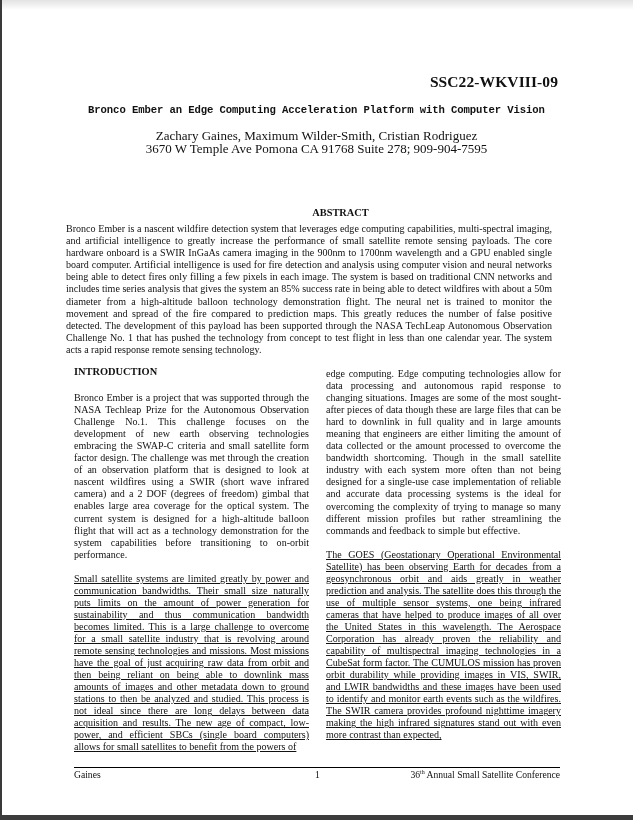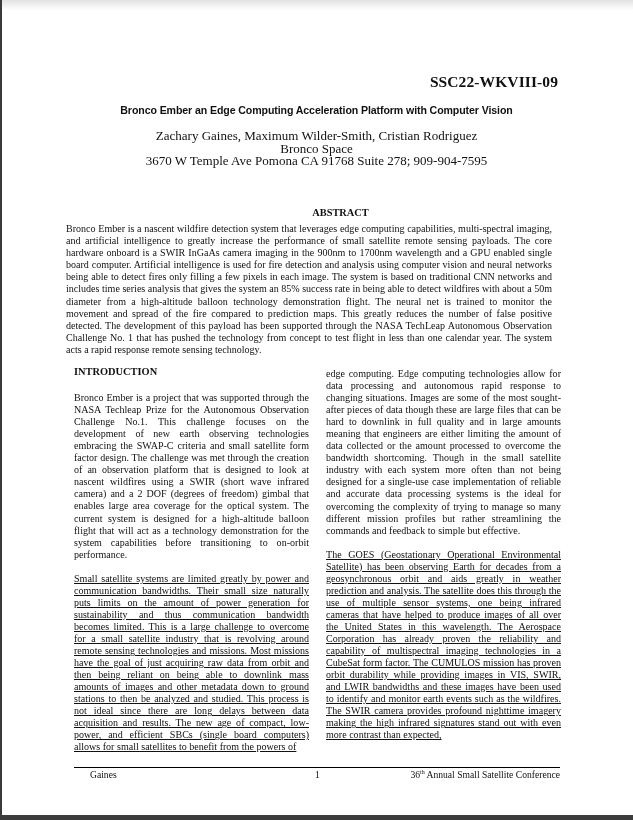--- a/index.html
+++ b/index.html
@@ -9,56 +9,55 @@
       font-family: "Liberation Serif", "DejaVu Serif", serif;
       color: #111;
     }
     .left-border { position: absolute; left: 0; top: 0; width: 2px; height: 820px; background: #3a3a3a; }
     .top-shadow { position: absolute; left: 2px; top: 0; right: 0; height: 10px;
       background: linear-gradient(to bottom, #e2e2e2, #ffffff); }
     .bottom-bar { position: absolute; left: 0; bottom: 0; width: 633px; height: 5px; background: #3c3c3c; }
 
     .paper-id { position: absolute; right: 75px; top: 73px; font-weight: bold; font-size: 15.5px; letter-spacing: 0.1px; }
     .title { position: absolute; left: 0; width: 633px; top: 104px; text-align: center;
-      font-family: Liberation Sans, sans-serif; font-weight: bold; font-size: 10.6px; letter-spacing: -0.1px; }
+      font-family: Liberation Mono, monospace; font-weight: bold; font-size: 10.6px; letter-spacing: -0.1px; }
     .authors { position: absolute; left: 0; width: 633px; top: 130px; text-align: center; font-size: 13px; line-height: 12.5px; }
     .authors a { color: #1a1aee; text-decoration: underline; }
 
     .abstract-heading { position: absolute; left: 0; width: 633px; top: 207px; text-align: center; font-weight: bold; font-size: 10.4px; padding-left: 24px; }
     .abstract-body { position: absolute; left: 66px; width: 486px; top: 223px; font-size: 10.05px; line-height: 12.1px;
       text-align: justify; }
 
     .col { position: absolute; top: 366px; width: 235px; font-size: 10.05px; line-height: 12.05px; text-align: justify; }
     .col.left { left: 74px; }
     .col.right { left: 326px; top: 368px; }
     .col p { margin: 0; }
     .col p + p { margin-top: 12px; text-decoration: underline; }
     .section-heading { font-weight: bold; font-size: 10.4px; margin-bottom: 14px; }
 
     .footer-rule { position: absolute; left: 74px; width: 486px; top: 767px; height: 1px; background: #000; }
     .footer { position: absolute; left: 74px; width: 486px; top: 769px; font-size: 9.6px; }
-    .footer .f-left { position: absolute; left: 16px; }
+    .footer .f-left { position: absolute; left: 0; }
     .footer .f-center { position: absolute; left: 241px; }
     .footer .f-right { position: absolute; right: 0; white-space: nowrap; }
     .footer sup { font-size: 6px; vertical-align: super; line-height: 0; }
   </style>
 </head>
 <body>
 
 <div class="left-border"></div>
 <div class="top-shadow"></div>
 
 <div>
   <div class="paper-id">SSC22-WKVIII-09</div>
 
   <div class="title">Bronco Ember an Edge Computing Acceleration Platform with Computer Vision</div>
 
   <div class="authors">
     <div>Zachary Gaines, Maximum Wilder-Smith, Cristian Rodriguez</div>
-    <div>Bronco Space</div>
     <div>3670 W Temple Ave Pomona CA 91768 Suite 278; 909-904-7595</div>
   </div>
 
   <div class="abstract-heading">ABSTRACT</div>
   <div class="abstract-body">Bronco Ember is a nascent wildfire detection system that leverages edge computing capabilities, multi-spectral imaging, and artificial intelligence to greatly increase the performance of small satellite remote sensing payloads. The core hardware onboard is a SWIR InGaAs camera imaging in the 900nm to 1700nm wavelength and a GPU enabled single board computer. Artificial intelligence is used for fire detection and analysis using computer vision and neural networks being able to detect fires only filling a few pixels in each image. The system is based on traditional CNN networks and includes time series analysis that gives the system an 85% success rate in being able to detect wildfires with about a 50m diameter from a high-altitude balloon technology demonstration flight. The neural net is trained to monitor the movement and spread of the fire compared to prediction maps. This greatly reduces the number of false positive detected. The development of this payload has been supported through the NASA TechLeap Autonomous Observation Challenge No. 1 that has pushed the technology from concept to test flight in less than one calendar year. The system acts a rapid response remote sensing technology.</div>
 
   <div class="col left">
     <div class="section-heading">INTRODUCTION</div>
     <p>Bronco Ember is a project that was supported through the NASA Techleap Prize for the Autonomous Observation Challenge No.1. This challenge focuses on the development of new earth observing technologies embracing the SWAP-C criteria and small satellite form factor design. The challenge was met through the creation of an observation platform that is designed to look at nascent wildfires using a SWIR (short wave infrared camera) and a 2 DOF (degrees of freedom) gimbal that enables large area coverage for the optical system. The current system is designed for a high-altitude balloon flight that will act as a technology demonstration for the system capabilities before transitioning to on-orbit performance.</p>
     <p>Small satellite systems are limited greatly by power and communication bandwidths. Their small size naturally puts limits on the amount of power generation for sustainability and thus communication bandwidth becomes limited. This is a large challenge to overcome for a small satellite industry that is revolving around remote sensing technologies and missions. Most missions have the goal of just acquiring raw data from orbit and then being reliant on being able to downlink mass amounts of images and other metadata down to ground stations to then be analyzed and studied. This process is not ideal since there are long delays between data acquisition and results. The new age of compact, low-power, and efficient SBCs (single board computers) allows for small satellites to benefit from the powers of</p>

